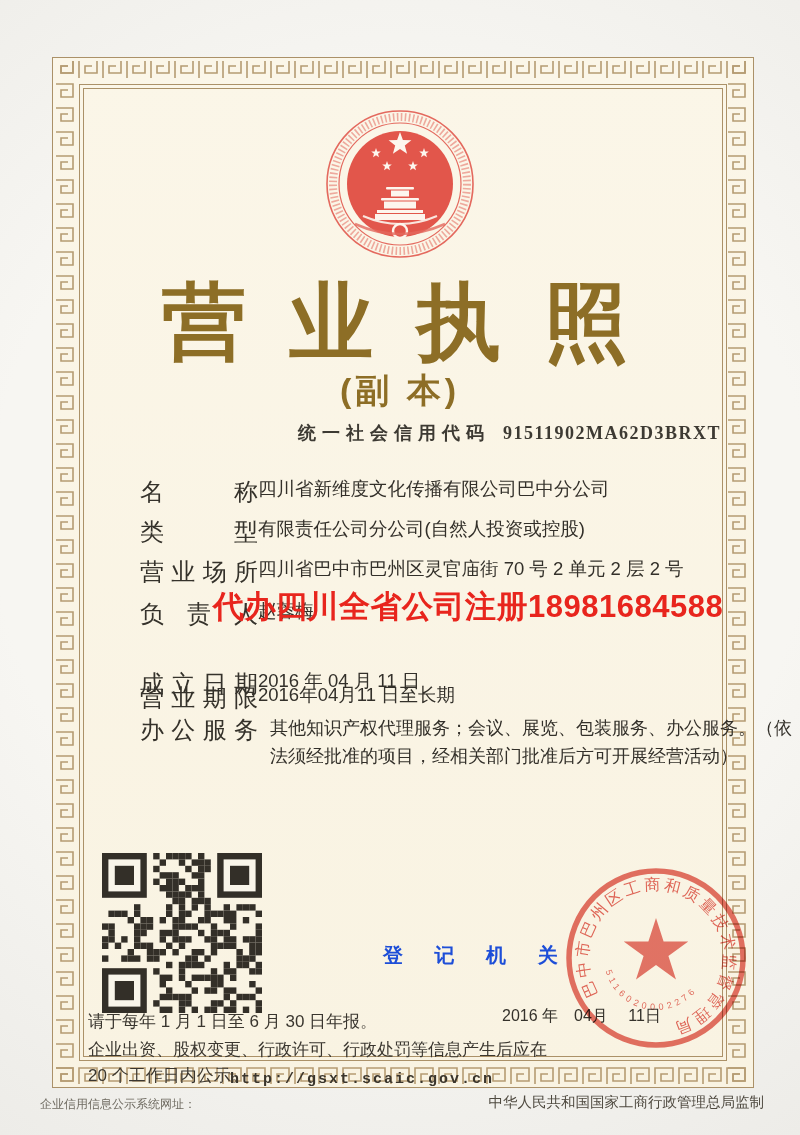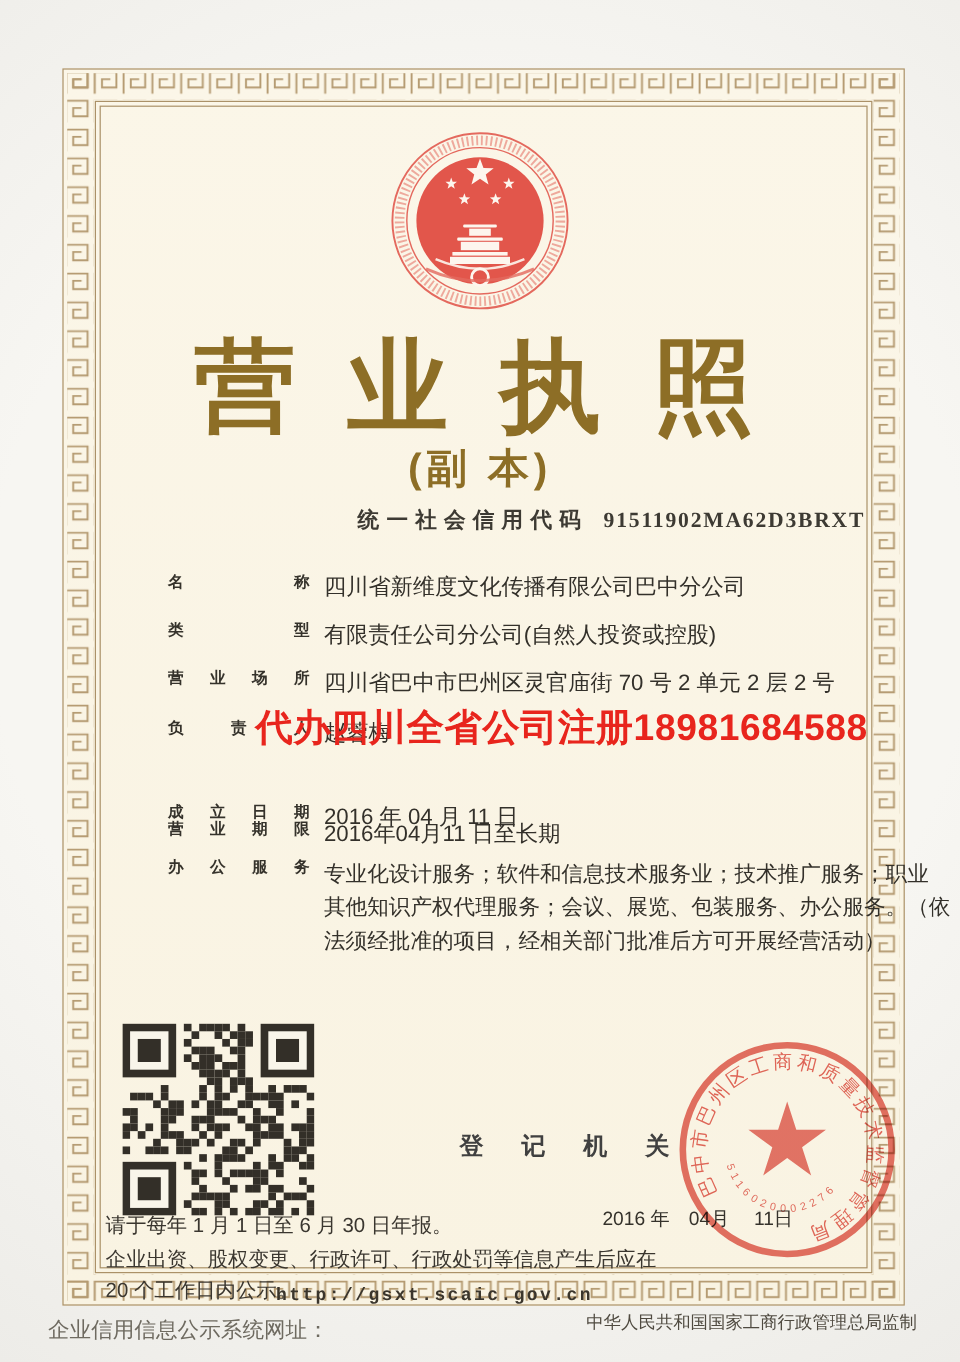--- a/index.html
+++ b/index.html
@@ -30,46 +30,46 @@
     left:0;width:800px;top:368px;text-align:center;
     font-size:34px;font-weight:600;color:#8d6e26;letter-spacing:4px;
   }
   .code-line{left:298px;top:421px;white-space:nowrap;font-size:18px;}
   .code-label{font-weight:bold;letter-spacing:6px;color:#3d3a33;}
   .code-value{font-family:"Liberation Serif","DejaVu Serif",serif;font-weight:bold;letter-spacing:1.5px;color:#3d3a33;margin-left:8px;}
 
   .frow{position:absolute;left:140px;white-space:nowrap;}
   .flabel{
     display:inline-block;width:118px;vertical-align:top;
-    font-size:13px;font-weight:bold;color:#35322b;
+    font-size:24px;font-weight:normal;color:#35322b;
     text-align:justify;text-align-last:justify;
   }
   .fvalue{
-    display:inline-block;margin-left:12px;vertical-align:top;
+    display:inline-block;vertical-align:top;
     font-size:18.5px;color:#33302a;text-align:right;
   }
   .scope-lines{display:inline-block;margin-left:12px;vertical-align:top;width:462px;white-space:normal;}
   .scope-lines div{font-size:18px;line-height:28px;color:#33302a;white-space:nowrap;}
 
   .watermark{
     left:213px;top:586px;white-space:nowrap;z-index:30;
     font-size:31px;font-weight:600;color:#e8251d;letter-spacing:0.5px;
   }
 
-  .reg-label{left:383px;top:942px;font-size:20px;font-weight:bold;letter-spacing:13px;color:#404040;white-space:nowrap;}
+  .reg-label{left:383px;top:942px;font-size:20px;font-weight:bold;letter-spacing:13px;color:#1d4ed8;white-space:nowrap;}
   .reg-date{left:502px;top:1006px;font-size:16px;color:#35322b;white-space:nowrap;z-index:5;}
 
   .note{left:88px;font-size:17px;color:#3a362f;white-space:nowrap;z-index:8;}
   .note1{top:1010px;} .note2{top:1038px;} .note3{top:1064px;}
   .gov-url{
     left:230px;top:1071px;z-index:9;white-space:nowrap;
     font-family:"Liberation Mono","DejaVu Sans Mono",monospace;
     font-weight:bold;font-size:15px;letter-spacing:2px;color:#3a352c;
   }
-  .footer-left{left:40px;top:1096px;font-family:"Liberation Serif","DejaVu Serif",serif;font-size:18px;color:#6e6a60;white-space:nowrap;}
+  .footer-left{left:40px;top:1096px;font-family:"Liberation Serif","DejaVu Serif",serif;font-size:12px;color:#6e6a60;white-space:nowrap;}
   .footer-right{right:36px;top:1093px;font-family:"Liberation Serif","DejaVu Serif",serif;font-size:14.5px;color:#4f4a40;white-space:nowrap;}
 
   .qr-box{left:102px;top:853px;width:160px;height:160px;z-index:6;}
   .seal-box{left:556px;top:860px;width:200px;height:200px;z-index:10;mix-blend-mode:multiply;}
   .emblem-box{left:325px;top:104px;width:150px;height:158px;}
 </style>
 </head>
 <body>
 
 <div class="abs certificate">
@@ -138,21 +138,20 @@
   <span class="flabel">负责人</span><span class="fvalue">赵蓉梅</span>
 </div>
 <div class="frow" style="top:668px">
   <span class="flabel">成立日期</span><span class="fvalue">2016 年 04 月 11 日</span>
 </div>
 <div class="frow" style="top:682px">
   <span class="flabel">营业期限</span><span class="fvalue">2016年04月11 日至长期</span>
 </div>
 <div class="frow" style="top:714px">
   <span class="flabel">办公服务</span><span class="scope-lines">
-    <div>专业化设计服务；软件和信息技术服务业；技术推广服务；职业</div>
     <div>其他知识产权代理服务；会议、展览、包装服务、办公服务。（依</div>
     <div>法须经批准的项目，经相关部门批准后方可开展经营活动）</div>
   </span>
 </div>
 
 <div class="abs watermark">代办四川全省公司注册18981684588</div>
 
 <div class="abs qr-box">
   <svg id="qr-svg" width="160" height="160" viewBox="0 0 160 160" xmlns="http://www.w3.org/2000/svg">
       <rect x="51.2" y="0.0" width="6.4" height="6.4" fill="#332f28"></rect>

